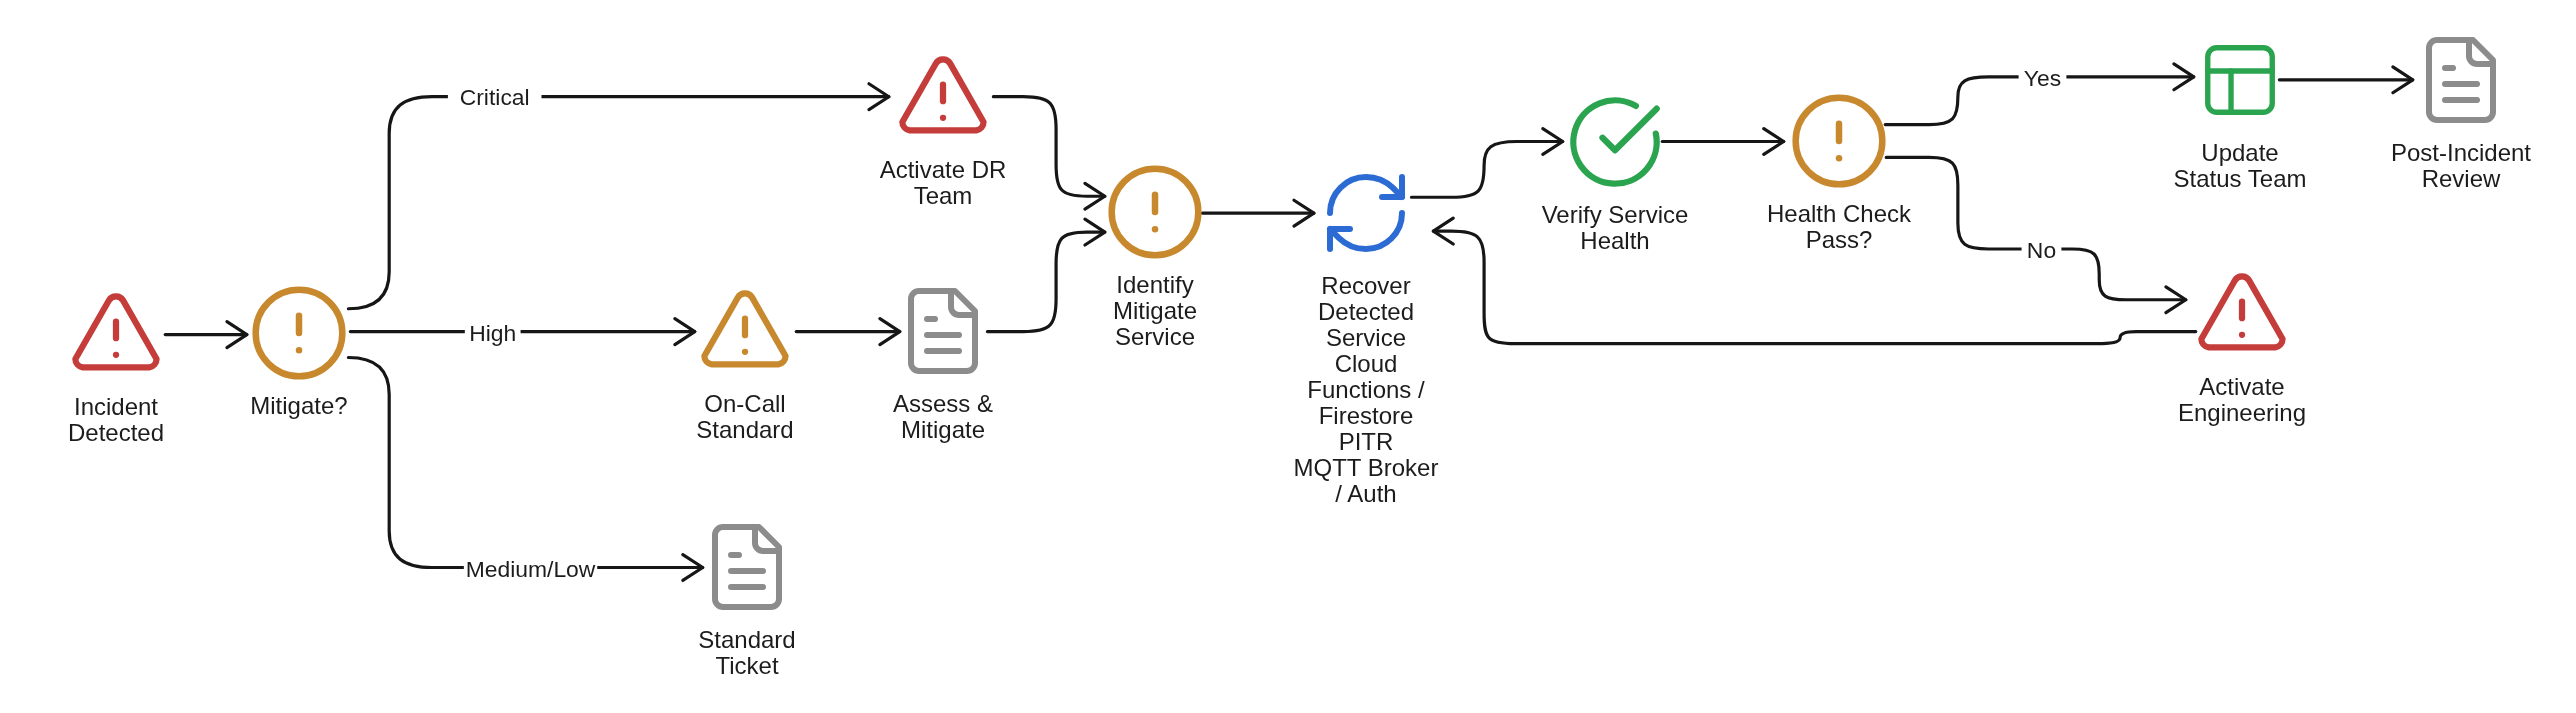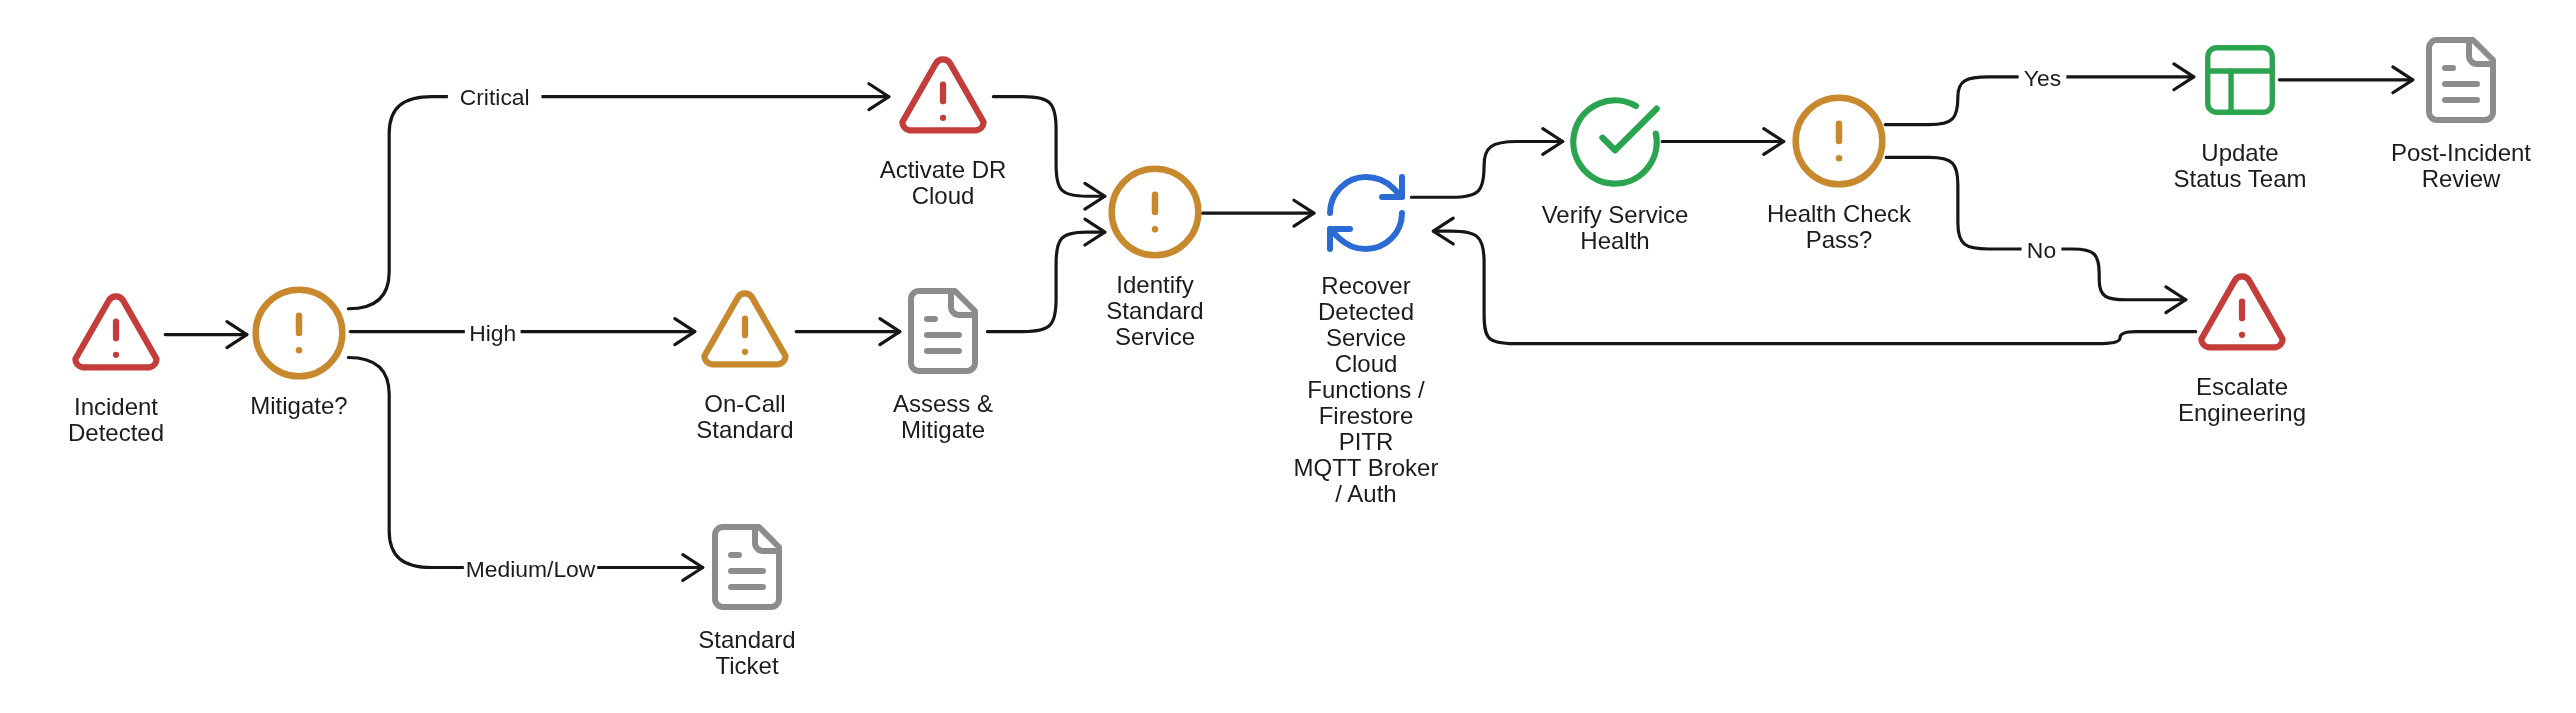--- a/index.html
+++ b/index.html
@@ -127,21 +127,21 @@
           <use href="#sym-circle-alert"></use>
         </svg>
     <div class="node-label">Mitigate?</div>
   </div>
 
   <div class="node" style="left: 943px; top: 97px;">
     <svg class="icon icon-triangle-alert" style="color: rgb(196, 61, 58);" viewBox="0 0 100 100" width="100" height="100">
           <use href="#sym-triangle-alert"></use>
         </svg>
     <div class="node-label">Activate DR
-Cloud</div>
+Team</div>
   </div>
 
   <div class="node" style="left: 745px; top: 331px;">
     <svg class="icon icon-triangle-alert" style="color: rgb(200, 137, 46);" viewBox="0 0 100 100" width="100" height="100">
           <use href="#sym-triangle-alert"></use>
         </svg>
     <div class="node-label">On-Call
 Standard</div>
   </div>
 
@@ -159,21 +159,21 @@
         </svg>
     <div class="node-label">Standard
 Ticket</div>
   </div>
 
   <div class="node" style="left: 1155px; top: 212px;">
     <svg class="icon icon-circle-alert" style="color: rgb(200, 137, 46);" viewBox="0 0 104 104" width="104" height="104">
           <use href="#sym-circle-alert"></use>
         </svg>
     <div class="node-label">Identify
-Standard
+Mitigate
 Service</div>
   </div>
 
   <div class="node" style="left: 1366px; top: 213px;">
     <svg class="icon icon-refresh" style="color: rgb(45, 107, 212);" viewBox="0 0 96 96" width="96" height="96">
           <use href="#sym-refresh"></use>
         </svg>
     <div class="node-label">Recover
 Detected
 Service
@@ -214,18 +214,18 @@
           <use href="#sym-file-text"></use>
         </svg>
     <div class="node-label">Post-Incident
 Review</div>
   </div>
 
   <div class="node" style="left: 2242px; top: 314px;">
     <svg class="icon icon-triangle-alert" style="color: rgb(196, 61, 58);" viewBox="0 0 100 100" width="100" height="100">
           <use href="#sym-triangle-alert"></use>
         </svg>
-    <div class="node-label">Escalate
+    <div class="node-label">Activate
 Engineering</div>
   </div>
 </div>
 </div>
 
 
 </body></html>

